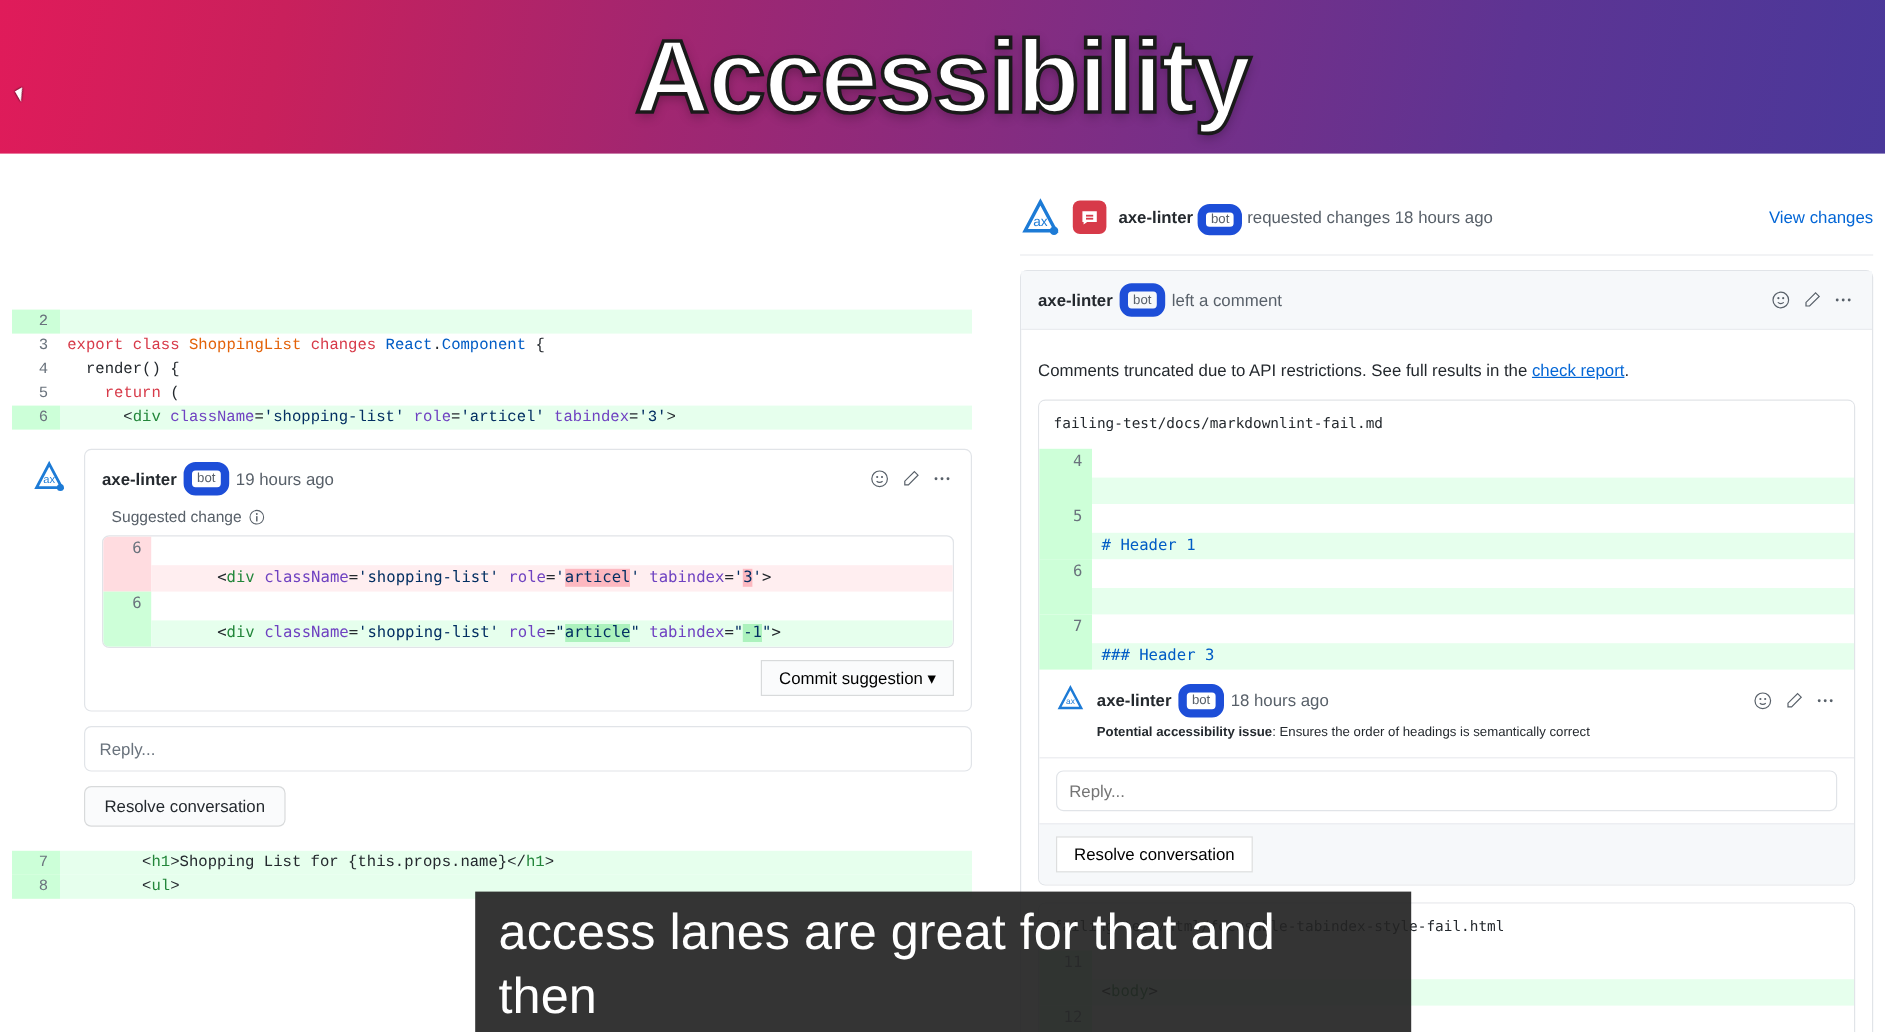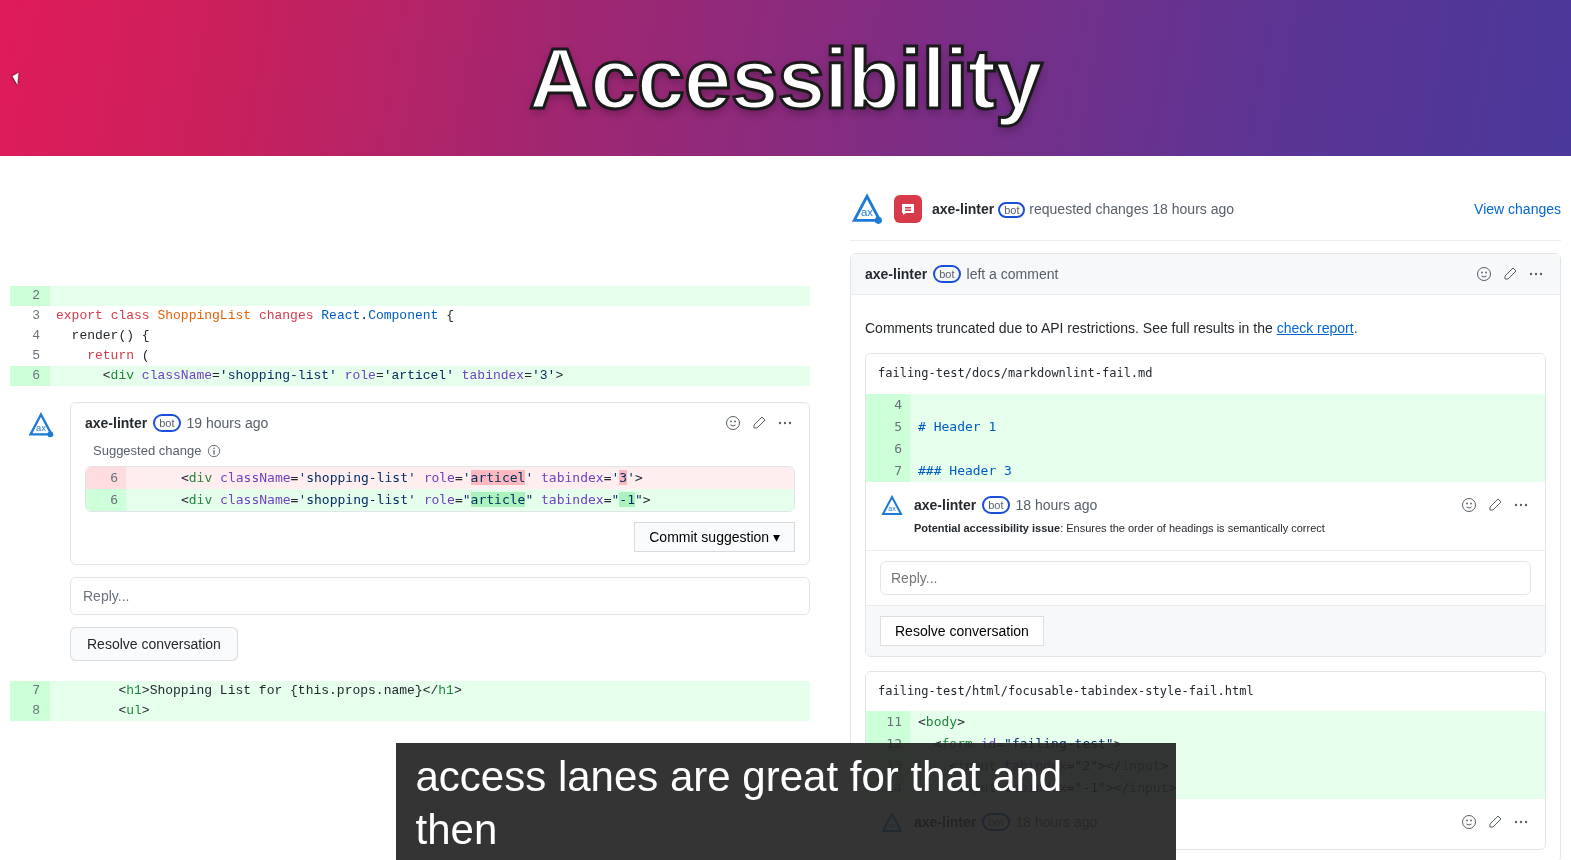--- a/index.html
+++ b/index.html
@@ -7,21 +7,21 @@
     font-family: -apple-system, BlinkMacSystemFont, "Segoe UI", Helvetica, Arial, sans-serif;
     font-size: 14px;
     color: #24292e;
     background: #fff;
     width: 1571px;
     height: 860px;
     overflow: hidden;
     position: relative;
   }
   .hero {
-    height: 156px;
+    height: 128px;
     background: linear-gradient(100deg, #e01b5a 0%, #c9205c 15%, #a22670 35%, #7b2e86 60%, #5d3493 80%, #4a389a 100%);
     display: flex;
     align-items: center;
     justify-content: center;
     position: relative;
   }
   .hero-title {
     font-size: 86px;
     font-weight: 800;
     color: #fff;
@@ -89,21 +89,21 @@
     left: -44px; top: 8px;
   }
   .avatar-tri svg { width: 100%; height: 100%; }
   .rc-header {
     display: flex; align-items: center;
     padding: 10px 14px;
     gap: 6px;
   }
   .rc-header .name { font-weight: 600; color: #24292e; }
   .bot-badge {
-    border: 2px solid #1d4ed8;
+    border: 7px solid #1d4ed8;
     border-radius: 10px;
     font-size: 11px;
     padding: 0 4px;
     color: #586069;
     line-height: 14px;
   }
   .time { color: #586069; }
   .rc-header .spacer { flex: 1; }
   .icon-btn { width: 20px; height: 20px; color: #586069; cursor: pointer; display: inline-flex; align-items: center; justify-content: center; }
   .icon-btn svg { width: 16px; height: 16px; }
@@ -119,21 +119,21 @@
   .diff-box {
     margin: 0 14px 10px 14px;
     border: 1px solid #e1e4e8;
     border-radius: 6px;
     overflow: hidden;
   }
   .diff-line { display: flex; font-family: SFMono-Regular, Consolas, monospace; font-size: 13px; line-height: 22px; }
   .diff-ln { width: 40px; text-align: right; padding-right: 8px; color: #6a737d; }
   .diff-ln.del { background: #ffdce0; }
   .diff-ln.add { background: #cdffd8; }
-  .diff-cc { flex: 1; white-space: pre; padding-left: 8px; }
+  .diff-cc { flex: 1; white-space: pre; padding-left: 8px; margin-top: 24px; }
   .diff-cc.del { background: #ffeef0; }
   .diff-cc.add { background: #e6ffed; }
   .btn-row { display: flex; justify-content: flex-end; gap: 10px; padding: 0 14px 12px; }
   .btn {
     border: 1px solid rgba(27,31,35,0.15);
     border-radius: 0;
     background: #fafbfc;
     padding: 6px 14px;
     font-size: 14px;
     cursor: pointer;

